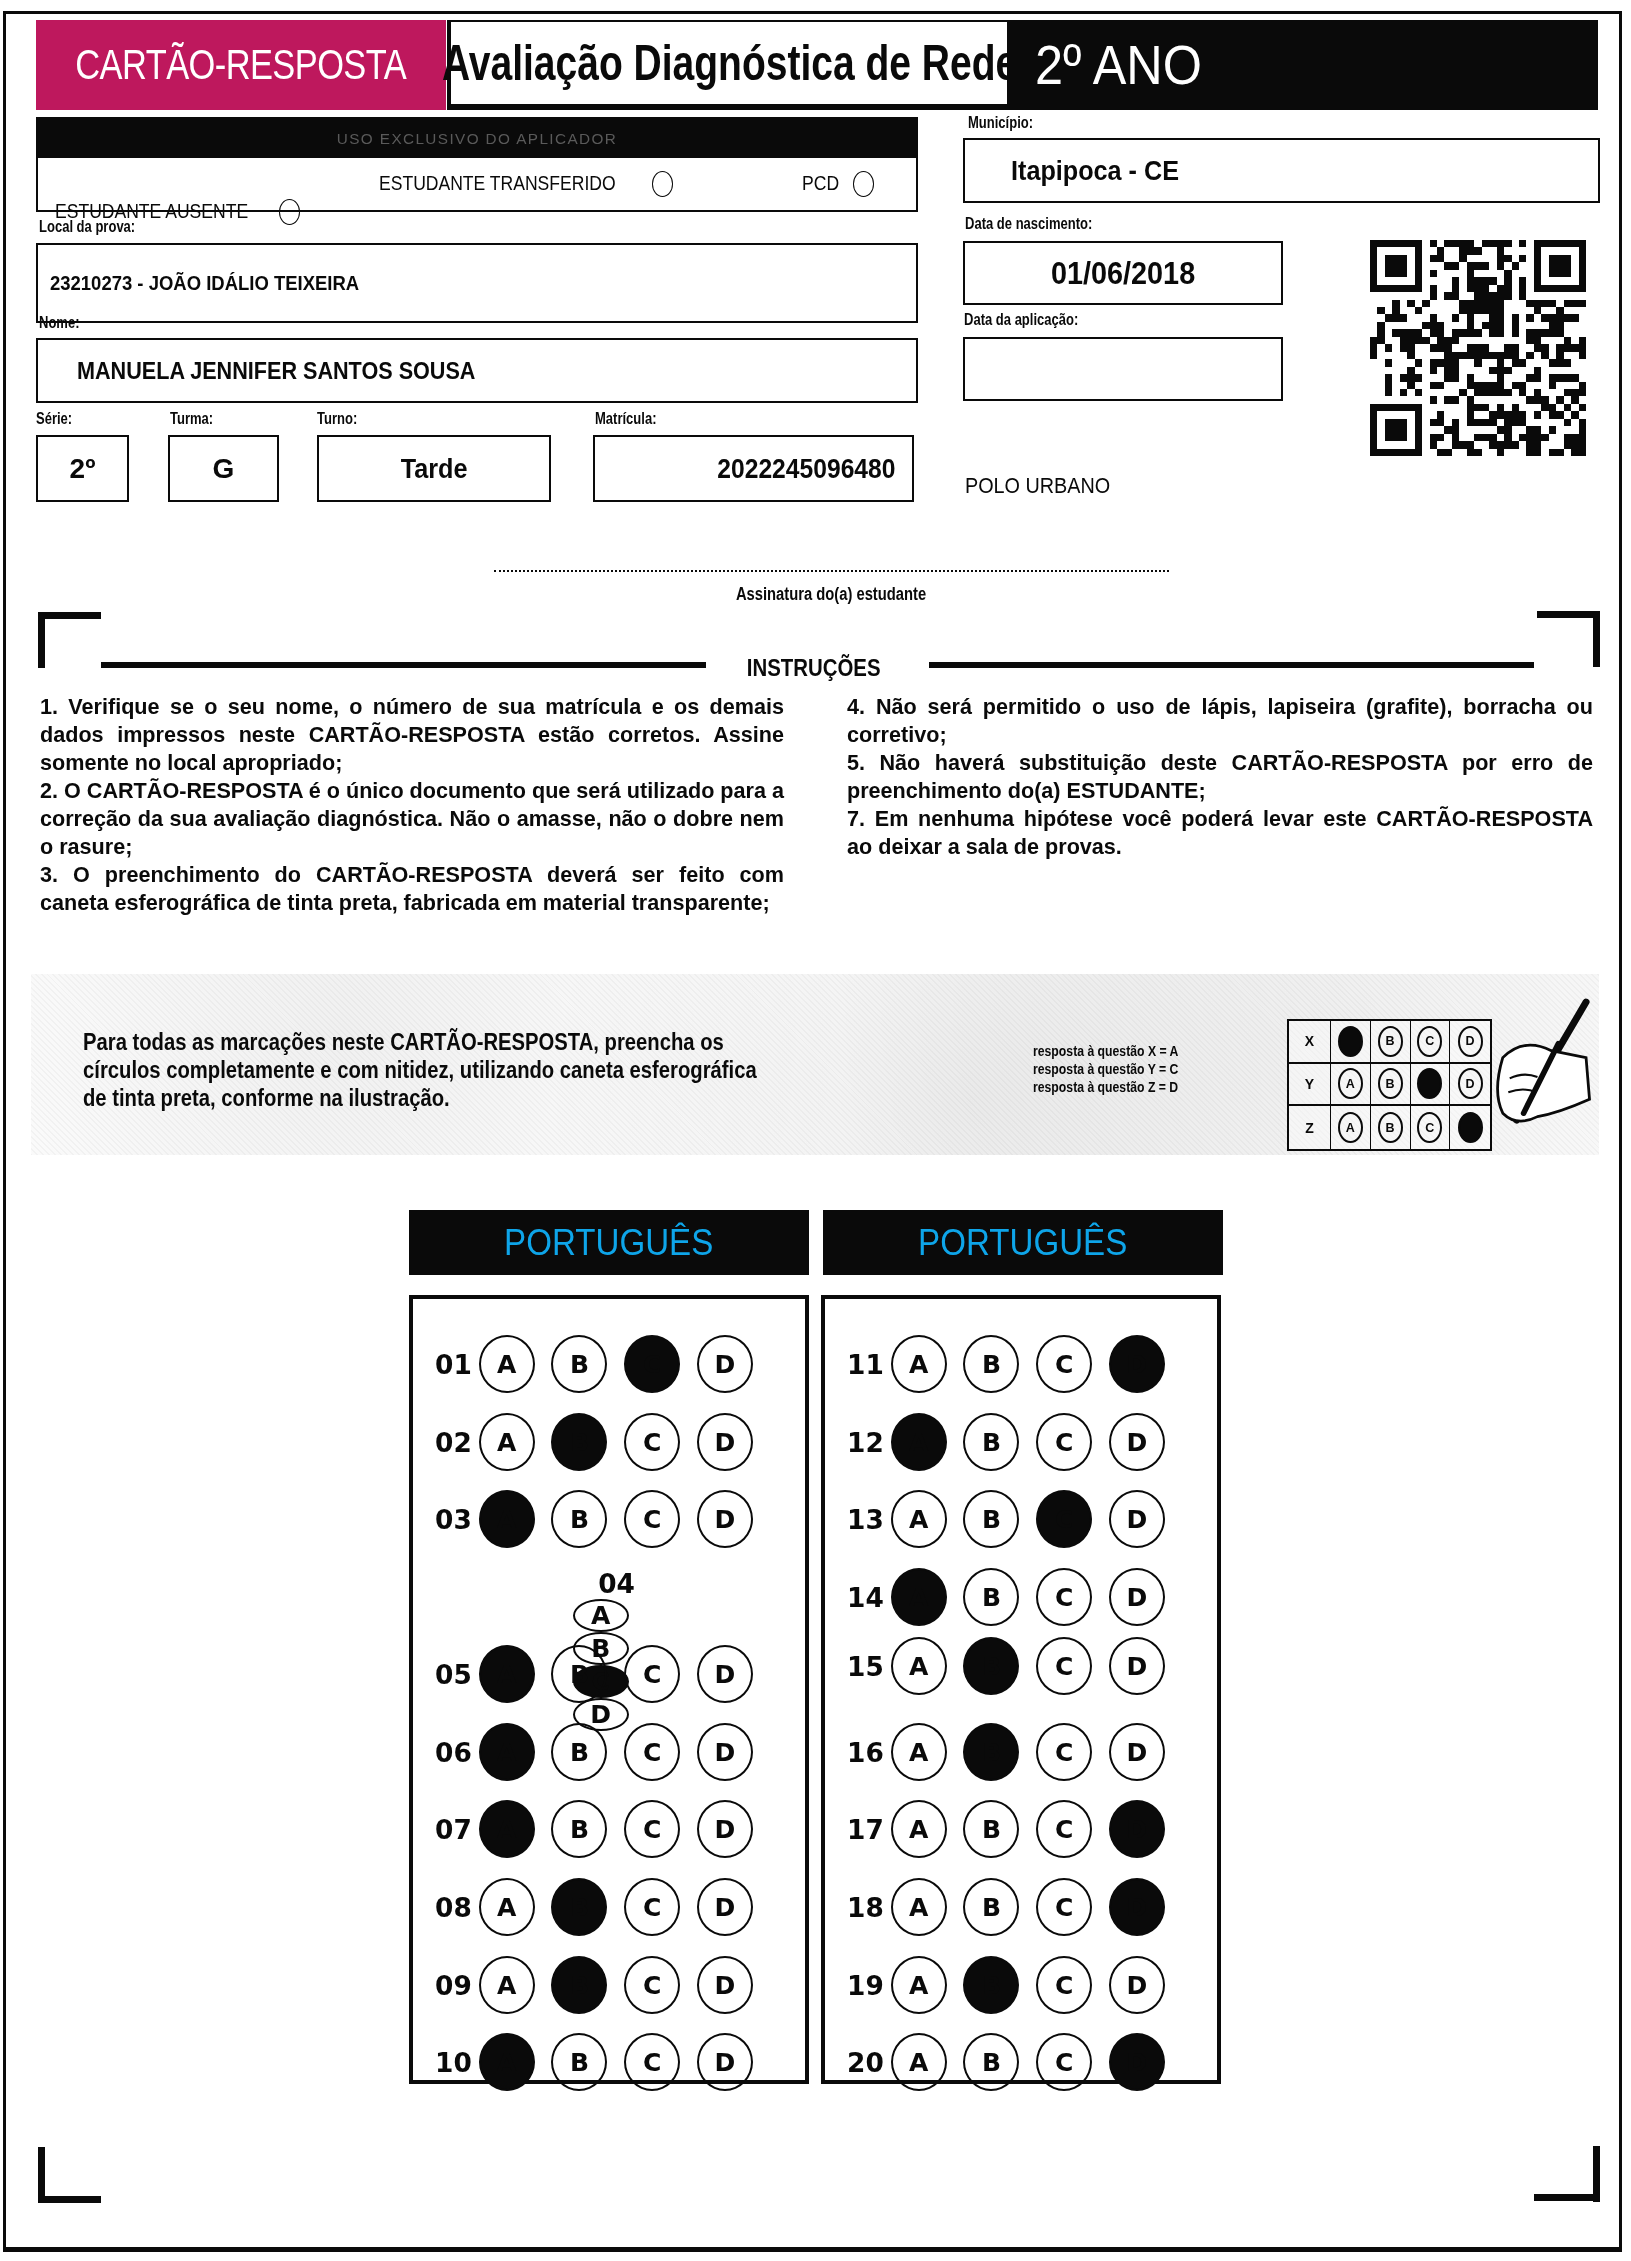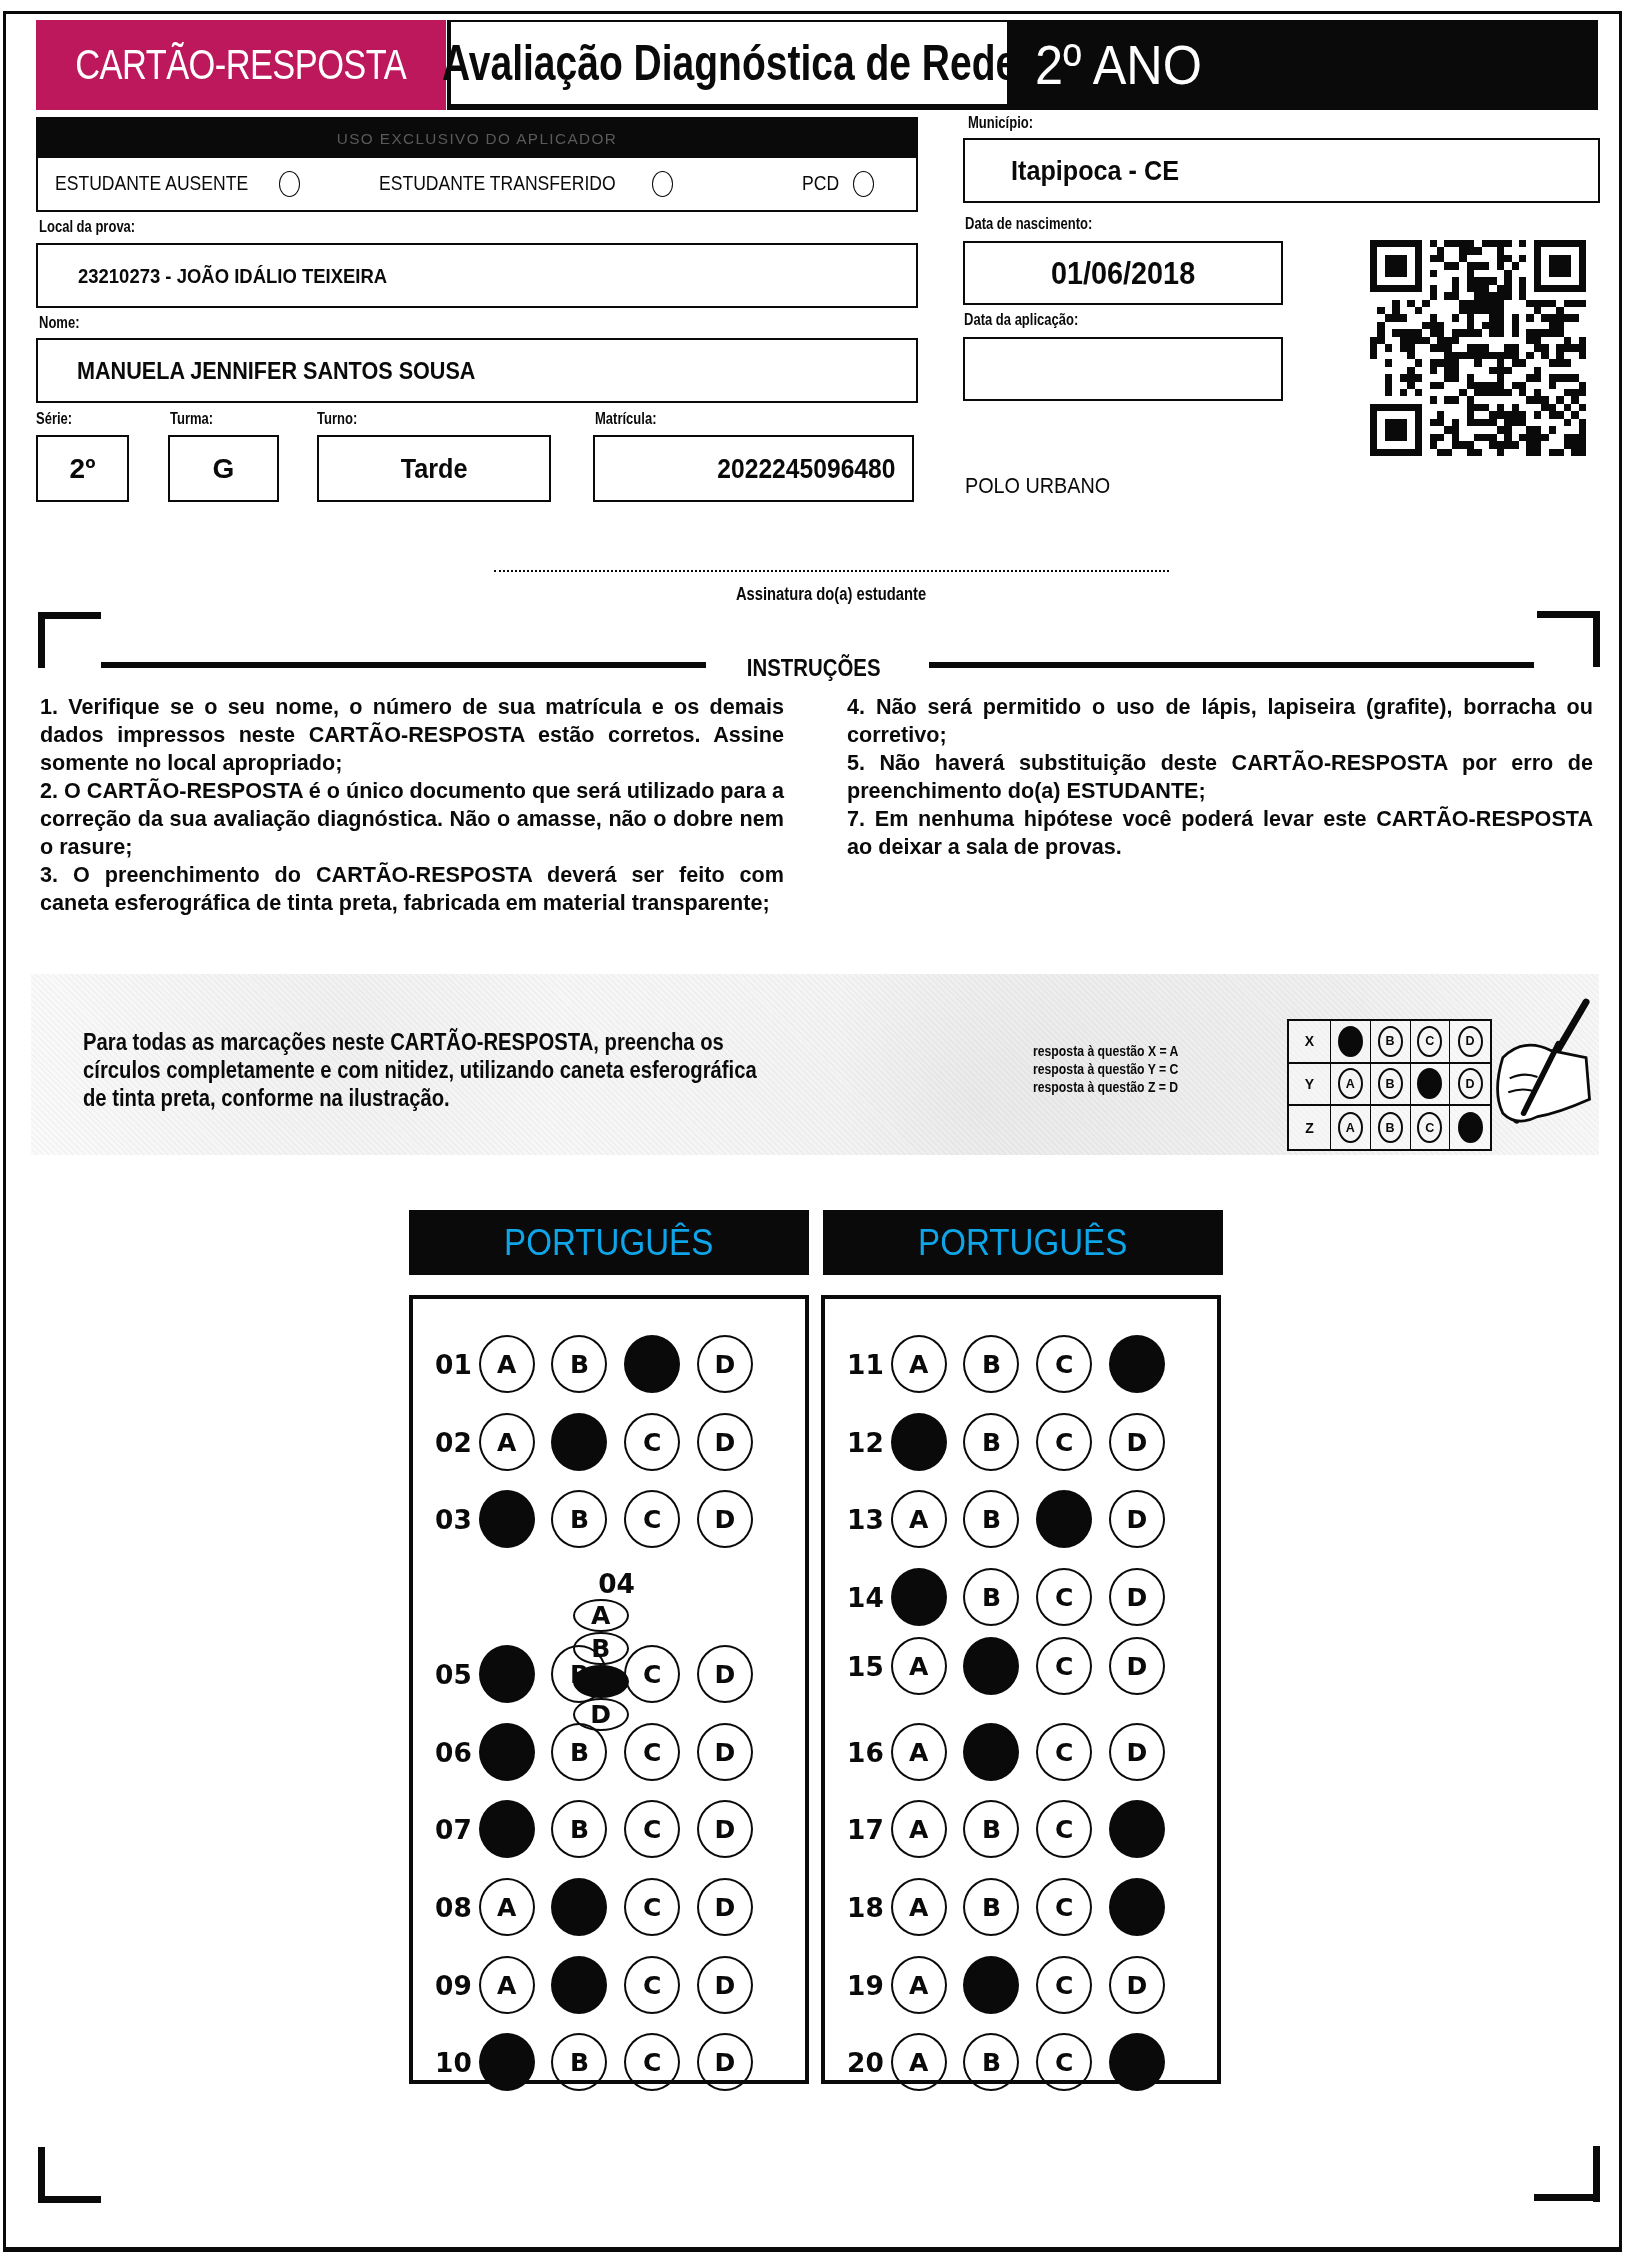--- a/index.html
+++ b/index.html
@@ -83,37 +83,37 @@
       <span>Avaliação Diagnóstica de Rede</span>
     </div>
 </div>
 <div class="abs hdr-right">
     <span>2º ANO</span>
   </div>
 
 <div class="abs apl-box">
   <div class="apl-bar">USO EXCLUSIVO DO APLICADOR</div>
   <div class="apl-row">
-    <div class="apl-opt" style="left:16.7px;">
+    <div class="apl-opt" style="left:16.7px;margin-top:28px;">
       <span class="lbl">ESTUDANTE AUSENTE</span>
       <span class="radio"></span>
     </div>
     <div class="apl-opt" style="left:341px;">
       <span class="lbl">ESTUDANTE TRANSFERIDO</span>
       <span class="radio"></span>
     </div>
     <div class="apl-opt" style="left:764px;">
       <span class="lbl">PCD</span>
       <span class="radio"></span>
     </div>
   </div>
 </div>
 
 <div class="abs lbl-small" style="left:39px; top:217px;"><span>Local da prova:</span></div>
-<div class="abs field" style="left:36px; top:243px; width:882px; height:65px; padding-left:40px; font-size:21px;">
+<div class="abs field" style="left:36px; top:243px; width:882px; height:80px; padding-left:12px; font-size:21px;">
   <span style="transform:scaleX(0.88); transform-origin:left;">23210273 - JOÃO IDÁLIO TEIXEIRA</span>
 </div>
 
 <div class="abs lbl-small" style="left:39px; top:313px;"><span>Nome:</span></div>
 <div class="abs field" style="left:36px; top:338px; width:882px; height:65px; padding-left:39px; font-size:24px;">
   <span style="transform:scaleX(0.9); transform-origin:left;">MANUELA JENNIFER SANTOS SOUSA</span>
 </div>
 
 <div class="abs lbl-small" style="left:36px; top:409px;"><span>Série:</span></div>
 <div class="abs field" style="left:36px; top:435px; width:93px; height:67px; justify-content:center; font-size:28px;">

